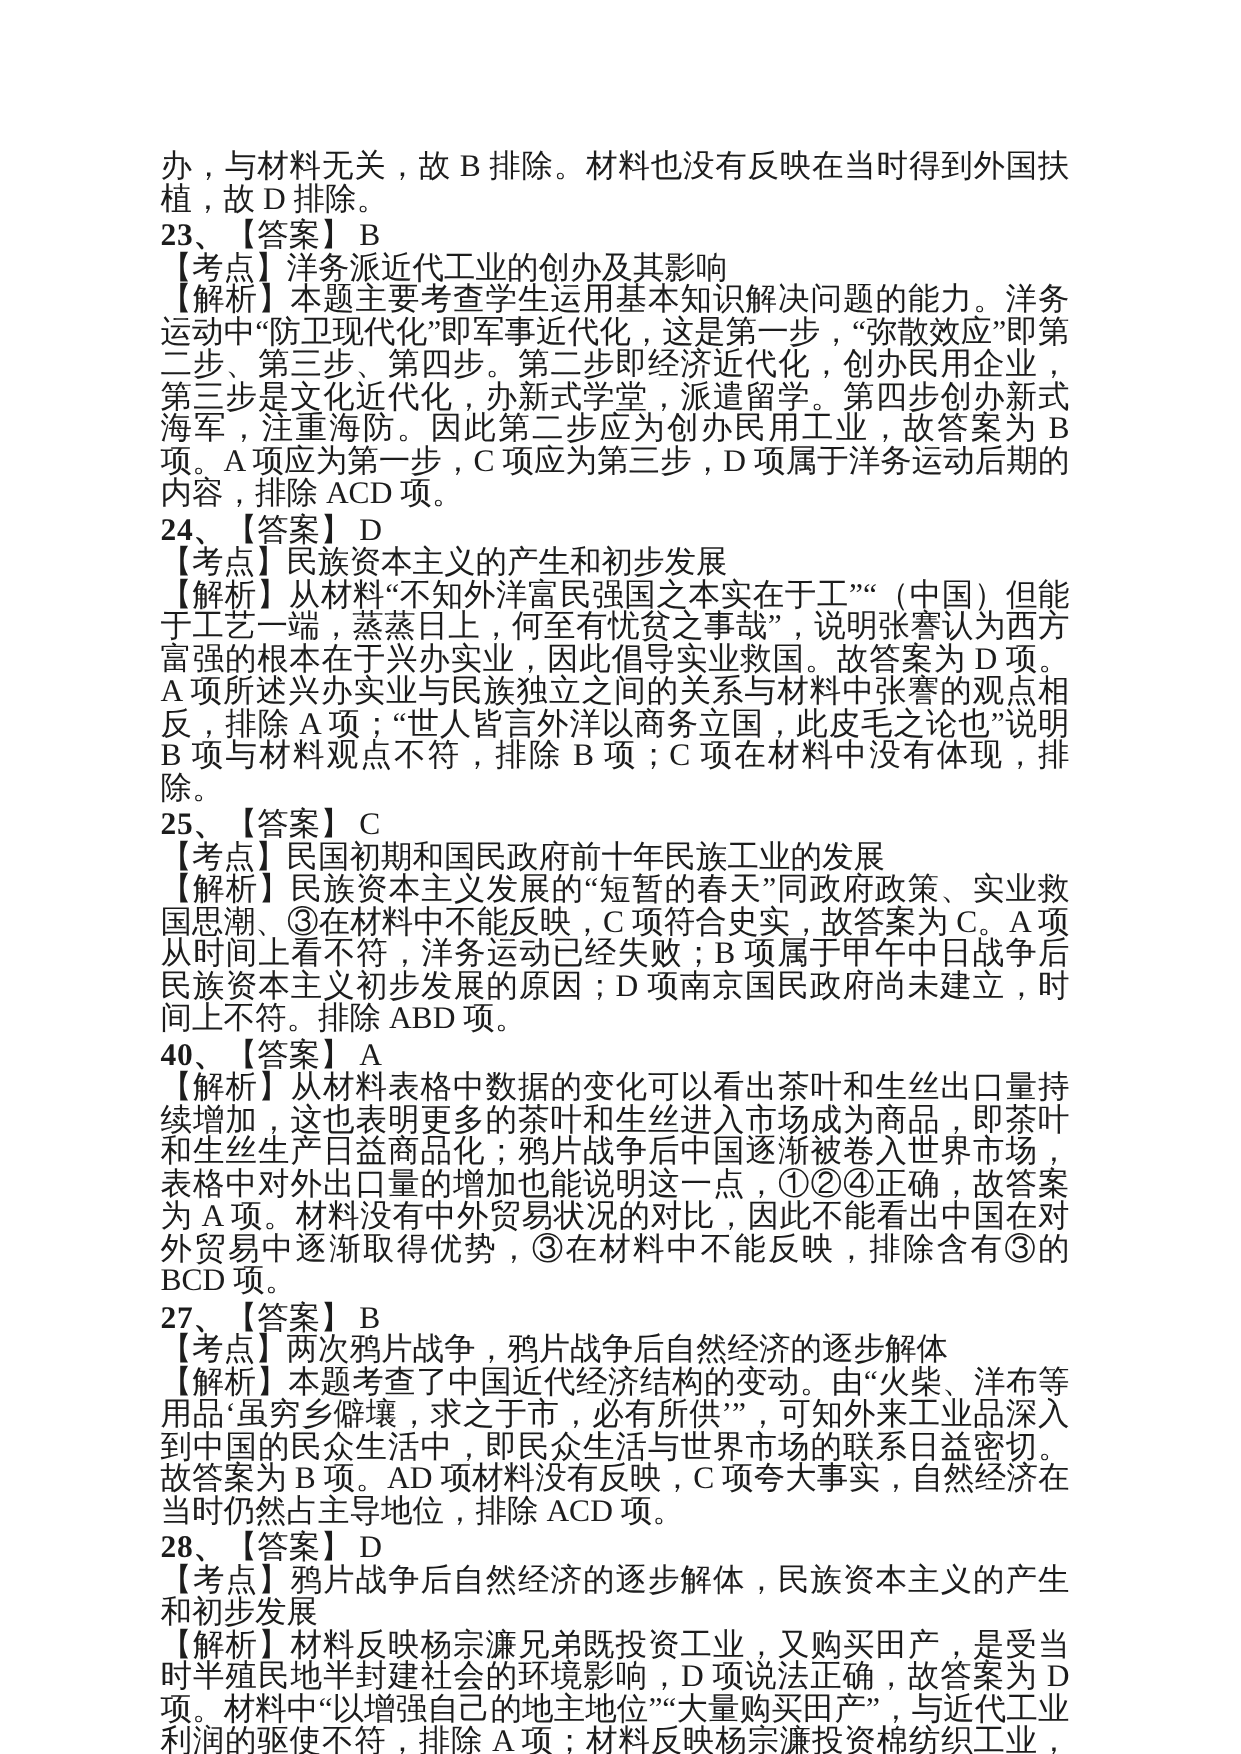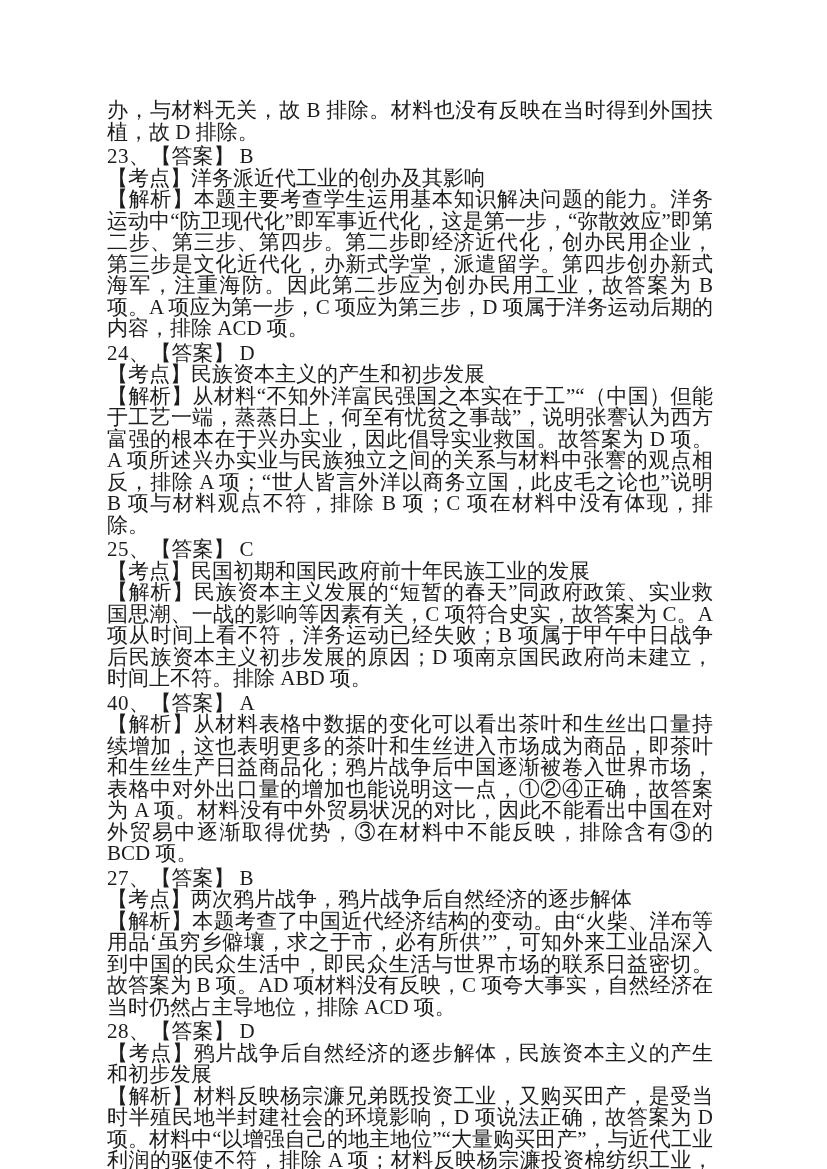--- a/index.html
+++ b/index.html
@@ -16,21 +16,21 @@
     top: 100px;
     left: 107px;
     width: 606px;
     font-size: 21px;
     line-height: 21.5px;
     text-align: justify;
   }
   p { margin: 0; padding: 0; }
   .q-block { margin-top: 3px; }
   .answer-value { margin-left: 5px; }
-  .q-num { letter-spacing: 0.5px; }
+  .q-num { letter-spacing: 0.5px; font-weight: bold; }
 </style>
 </head>
 <body>
 
 <div class="page">
 
   <p class="para">办，与材料无关，故 B 排除。材料也没有反映在当时得到外国扶植，故 D 排除。</p>
 
   <section class="q-block">
     <p class="line"><span class="q-num">23、</span><span class="heading">【答案】</span><span class="answer-value">B</span></p>
@@ -40,21 +40,21 @@
 
   <section class="q-block">
     <p class="line"><span class="q-num">24、</span><span class="heading">【答案】</span><span class="answer-value">D</span></p>
     <p class="line"><span class="heading">【考点】</span><span>民族资本主义的产生和初步发展</span></p>
     <p class="para"><span class="heading">【解析】</span><span>从材料“不知外洋富民强国之本实在于工”“（中国）但能于工艺一端，蒸蒸日上，何至有忧贫之事哉”，说明张謇认为西方富强的根本在于兴办实业，因此倡导实业救国。故答案为 D 项。A 项所述兴办实业与民族独立之间的关系与材料中张謇的观点相反，排除 A 项；“世人皆言外洋以商务立国，此皮毛之论也”说明 B 项与材料观点不符，排除 B 项；C 项在材料中没有体现，排除。</span></p>
   </section>
 
   <section class="q-block">
     <p class="line"><span class="q-num">25、</span><span class="heading">【答案】</span><span class="answer-value">C</span></p>
     <p class="line"><span class="heading">【考点】</span><span>民国初期和国民政府前十年民族工业的发展</span></p>
-    <p class="para"><span class="heading">【解析】</span><span>民族资本主义发展的“短暂的春天”同政府政策、实业救国思潮、一战的影响等因素有关，C 项符合史实，故答案为 C。A 项从时间上看不符，洋务运动已经失败；B 项属于甲午中日战争后民族资本主义初步发展的原因；D 项南京国民政府尚未建立，时间上不符。排除 ABD 项。</span></p>
+    <p class="para"><span class="heading">【解析】</span><span>民族资本主义发展的“短暂的春天”同政府政策、实业救国思潮、③在材料中不能反映，C 项符合史实，故答案为 C。A 项从时间上看不符，洋务运动已经失败；B 项属于甲午中日战争后民族资本主义初步发展的原因；D 项南京国民政府尚未建立，时间上不符。排除 ABD 项。</span></p>
   </section>
 
   <section class="q-block">
     <p class="line"><span class="q-num">40、</span><span class="heading">【答案】</span><span class="answer-value">A</span></p>
     <p class="para"><span class="heading">【解析】</span><span>从材料表格中数据的变化可以看出茶叶和生丝出口量持续增加，这也表明更多的茶叶和生丝进入市场成为商品，即茶叶和生丝生产日益商品化；鸦片战争后中国逐渐被卷入世界市场，表格中对外出口量的增加也能说明这一点，①②④正确，故答案为 A 项。材料没有中外贸易状况的对比，因此不能看出中国在对外贸易中逐渐取得优势，③在材料中不能反映，排除含有③的 BCD 项。</span></p>
   </section>
 
   <section class="q-block">
     <p class="line"><span class="q-num">27、</span><span class="heading">【答案】</span><span class="answer-value">B</span></p>
     <p class="line"><span class="heading">【考点】</span><span>两次鸦片战争，鸦片战争后自然经济的逐步解体</span></p>

